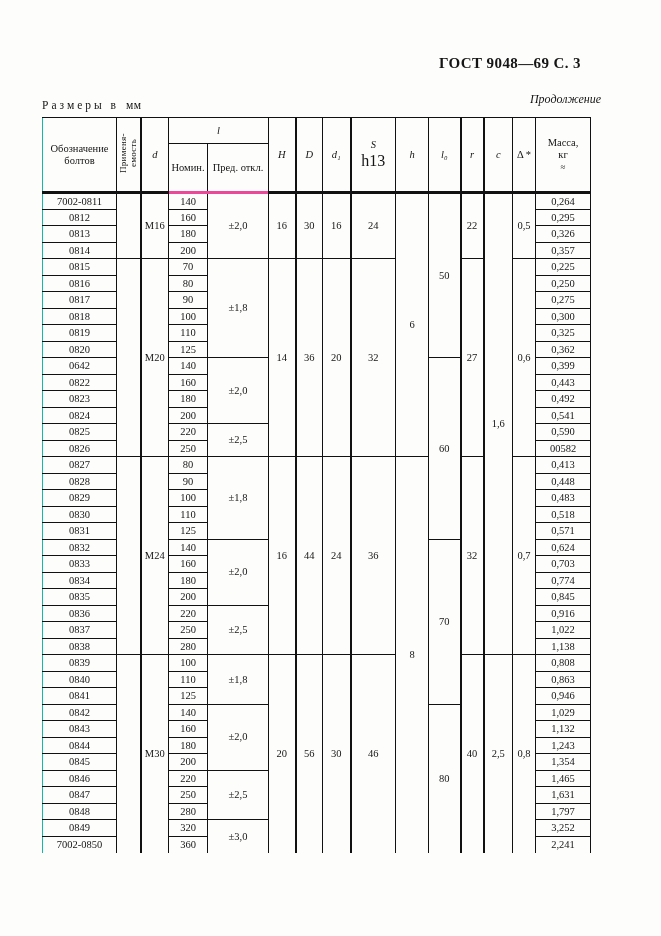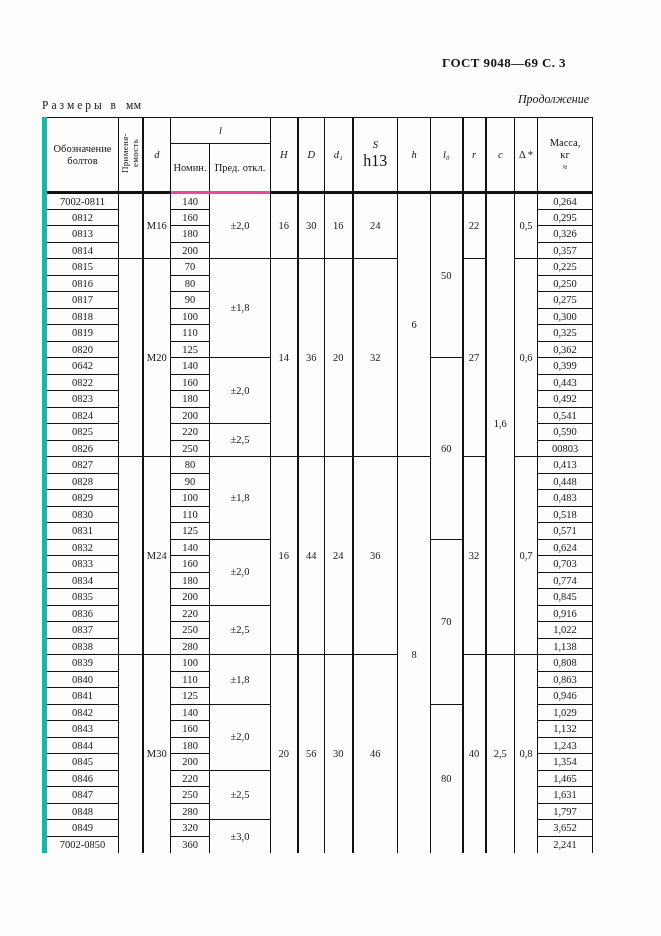--- a/index.html
+++ b/index.html
@@ -1,39 +1,39 @@
 <!DOCTYPE html>
 <html><head>
 <meta charset="utf-8">
 <style>
   html,body{margin:0;padding:0;background:#e8e8e8;}
   .page{
     position:relative;width:661px;height:936px;background:#fdfdfc;
     font-family:"Liberation Serif","DejaVu Serif",serif;color:#151515;
     overflow:hidden;margin:0 auto;
   }
-  .doc-ref{position:absolute;top:55px;right:95px;font-weight:bold;font-size:13px;letter-spacing:.4px;}
-  .continuation{position:absolute;top:92px;right:72px;font-style:italic;font-size:12px;}
+  .doc-ref{position:absolute;top:55px;right:80px;font-weight:bold;font-size:15px;letter-spacing:.4px;}
+  .continuation{position:absolute;top:92px;right:60px;font-style:italic;font-size:12px;}
   .units-note{position:absolute;top:99px;left:42px;width:548px;text-align:left;font-size:11.5px;}
   .units-note .sp{letter-spacing:3px;}
   .units-note .un{letter-spacing:.5px;margin-left:4px;}
 
   table.dims{
     position:absolute;left:42px;top:117px;width:548px;
     border-collapse:collapse;table-layout:fixed;
   }
   table.dims td{
     border-right:1px solid #111;border-bottom:1px solid #111;
     text-align:center;vertical-align:middle;padding:0;
     font-size:10.5px;line-height:1.05;overflow:hidden;
   }
   thead td{border-top:1px solid #111;}
   thead tr.h2 td{border-bottom:3px solid #ec4899;}
   thead tr.h1 td[rowspan]{border-bottom:3px solid #111;}
-  td.first{border-left:5px solid #14b8a6;}
+  td.first{border-left:1px solid #14b8a6;}
   td.bl2{border-left:2px solid #111;}
   .no-bb{border-bottom:none !important;}
   tbody tr{height:16.5px;}
   thead tr.h1{height:26px;}
   thead tr.h2{height:49px;}
   .c-des{text-align:right;padding-right:9px;}
   .ital{font-style:italic;}
   .hdr-small{font-size:16px;}
   .rot{
     writing-mode:vertical-rl;transform:rotate(180deg);
@@ -198,21 +198,21 @@
         </tr>
         <tr>
           <td class="first c-des">0825</td>
           <td class="">220</td>
           <td rowspan="2" class="">±2,5</td>
           <td class="">0,590</td>
         </tr>
         <tr>
           <td class="first c-des">0826</td>
           <td class="">250</td>
-          <td class="">00803</td>
+          <td class="">00582</td>
         </tr>
         <tr>
           <td class="first c-des">0827</td>
           <td rowspan="12" class=""></td>
           <td rowspan="12" class="bl2">М24</td>
           <td class="">80</td>
           <td rowspan="5" class="">±1,8</td>
           <td rowspan="12" class="">16</td>
           <td rowspan="12" class="bl2">44</td>
           <td rowspan="12" class="">24</td>
@@ -340,21 +340,21 @@
         </tr>
         <tr>
           <td class="first c-des">0848</td>
           <td class="">280</td>
           <td class="">1,797</td>
         </tr>
         <tr>
           <td class="first c-des">0849</td>
           <td class="">320</td>
           <td rowspan="2" class=" no-bb">±3,0</td>
-          <td class="">3,652</td>
+          <td class="">3,252</td>
         </tr>
         <tr>
           <td class="first c-des no-bb">7002-0850</td>
           <td class=" no-bb">360</td>
           <td class=" no-bb">2,241</td>
         </tr>
       </tbody>
   </table>
 
 </div>

